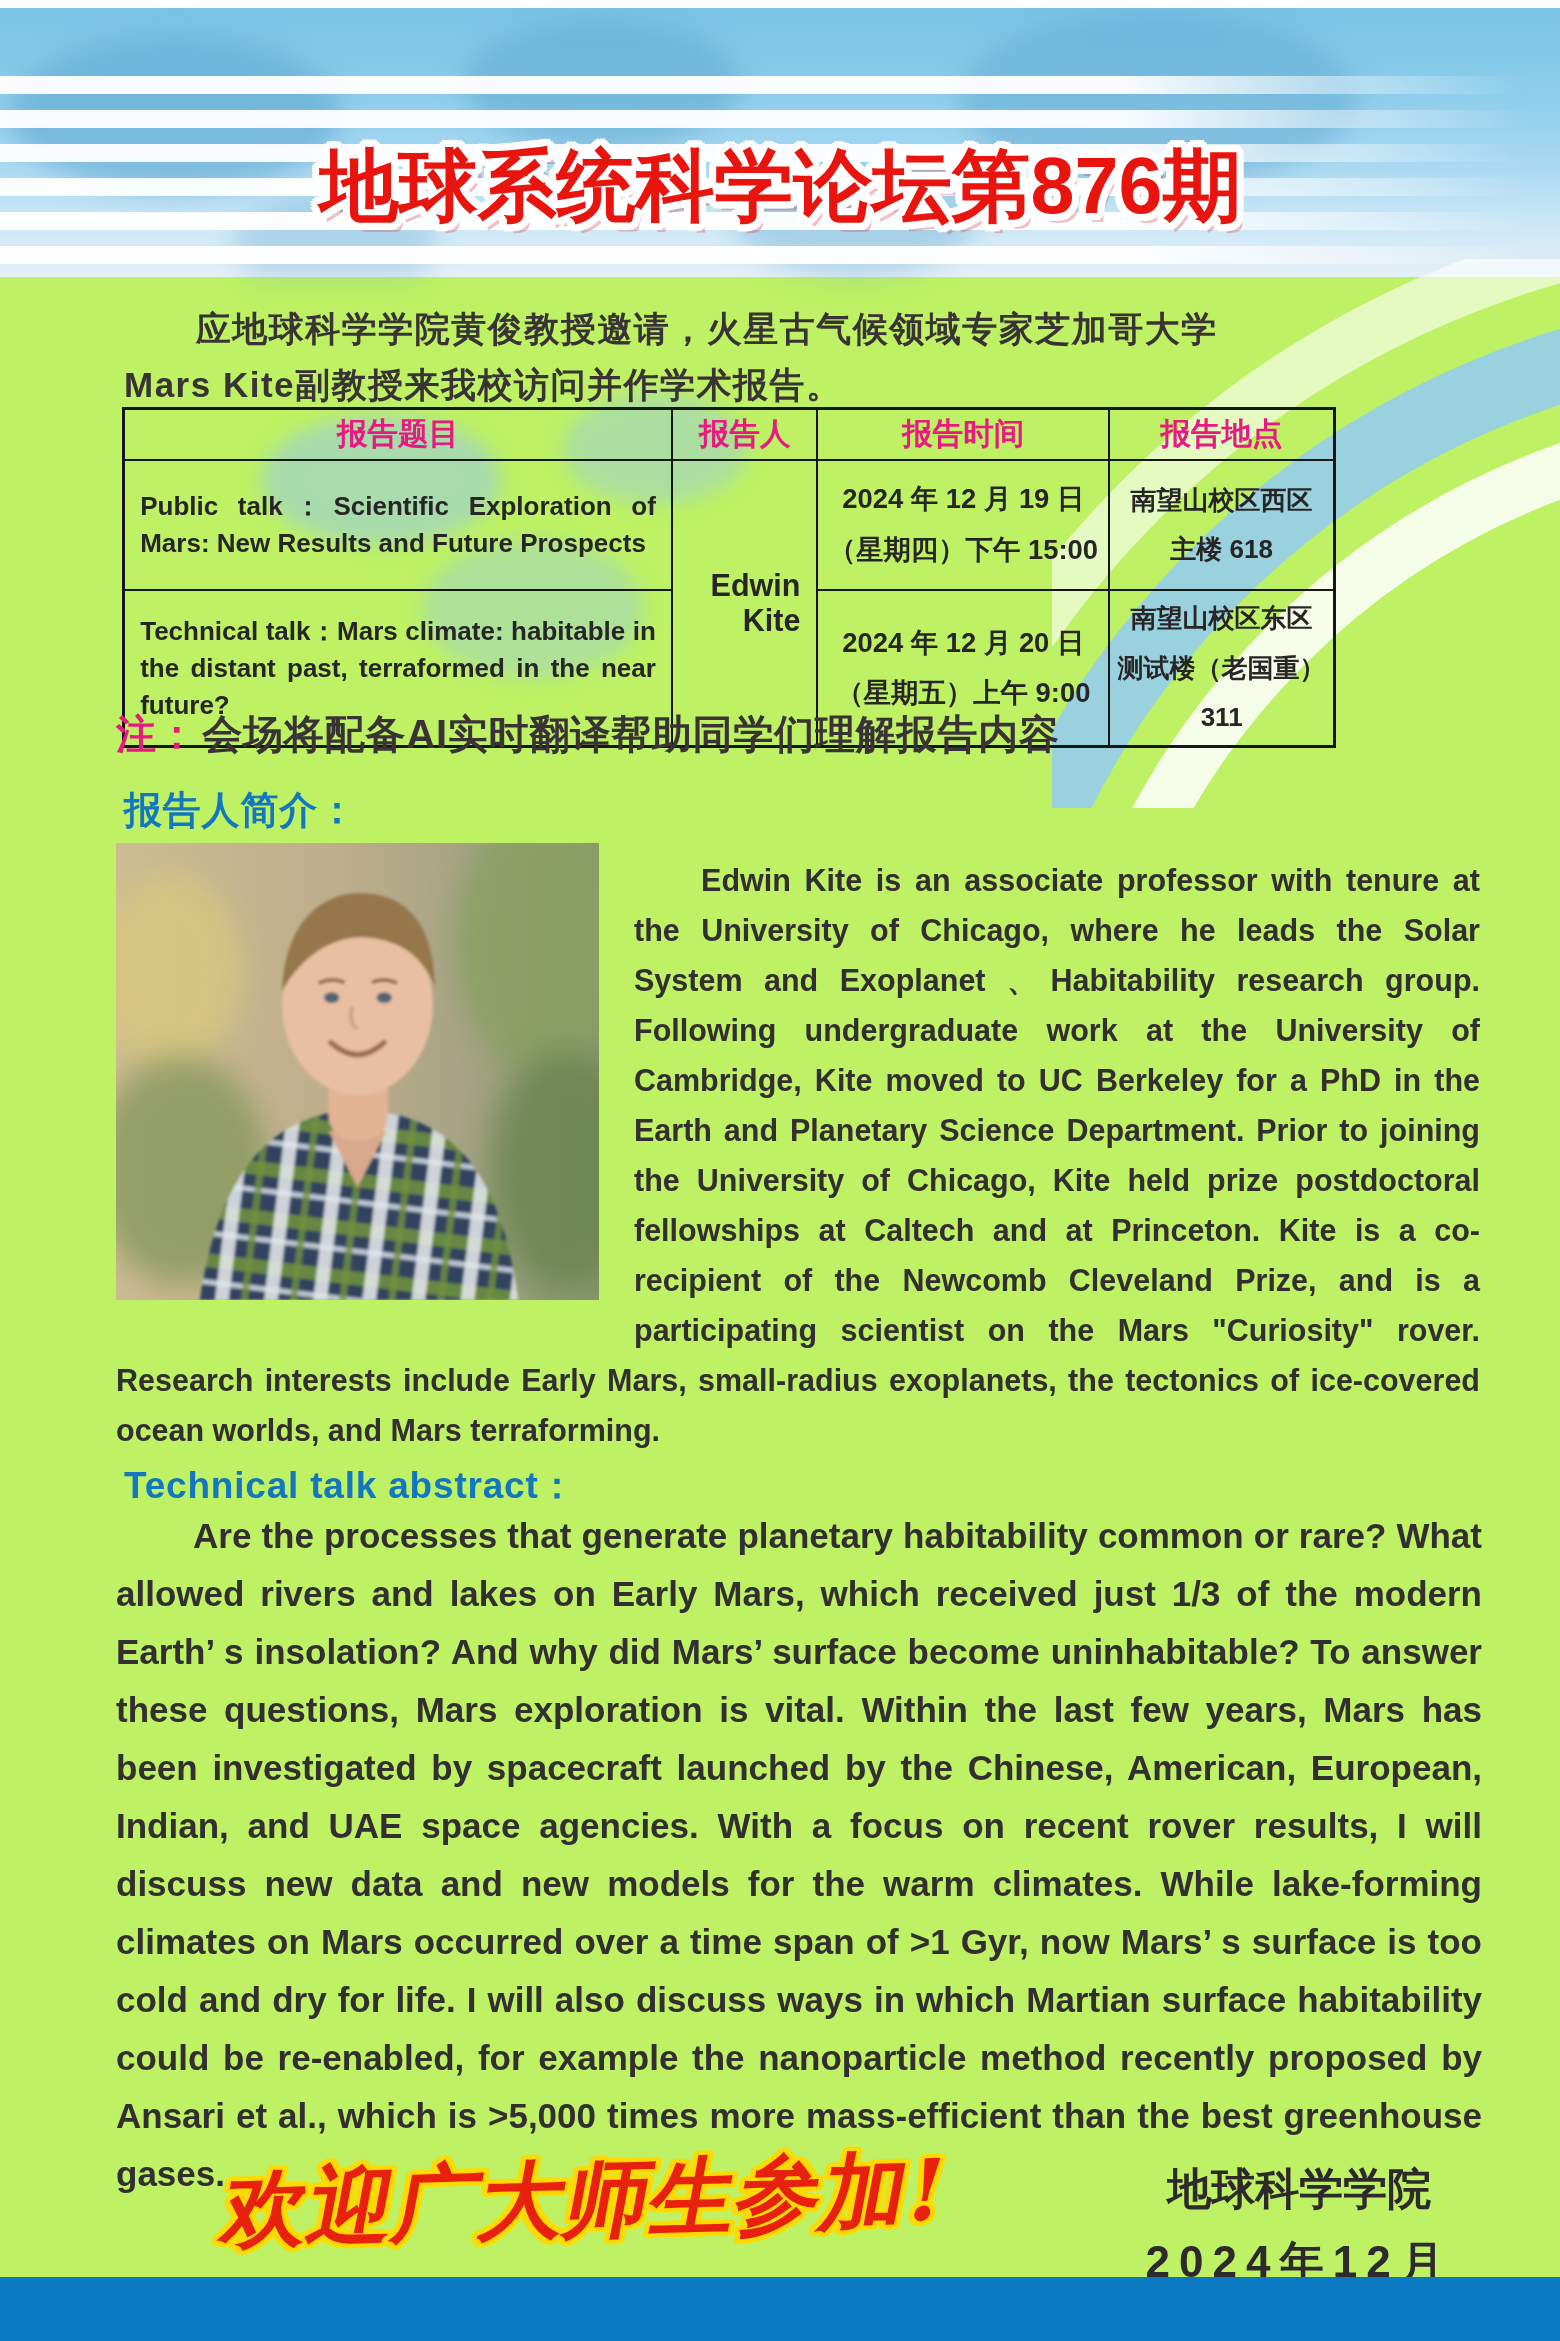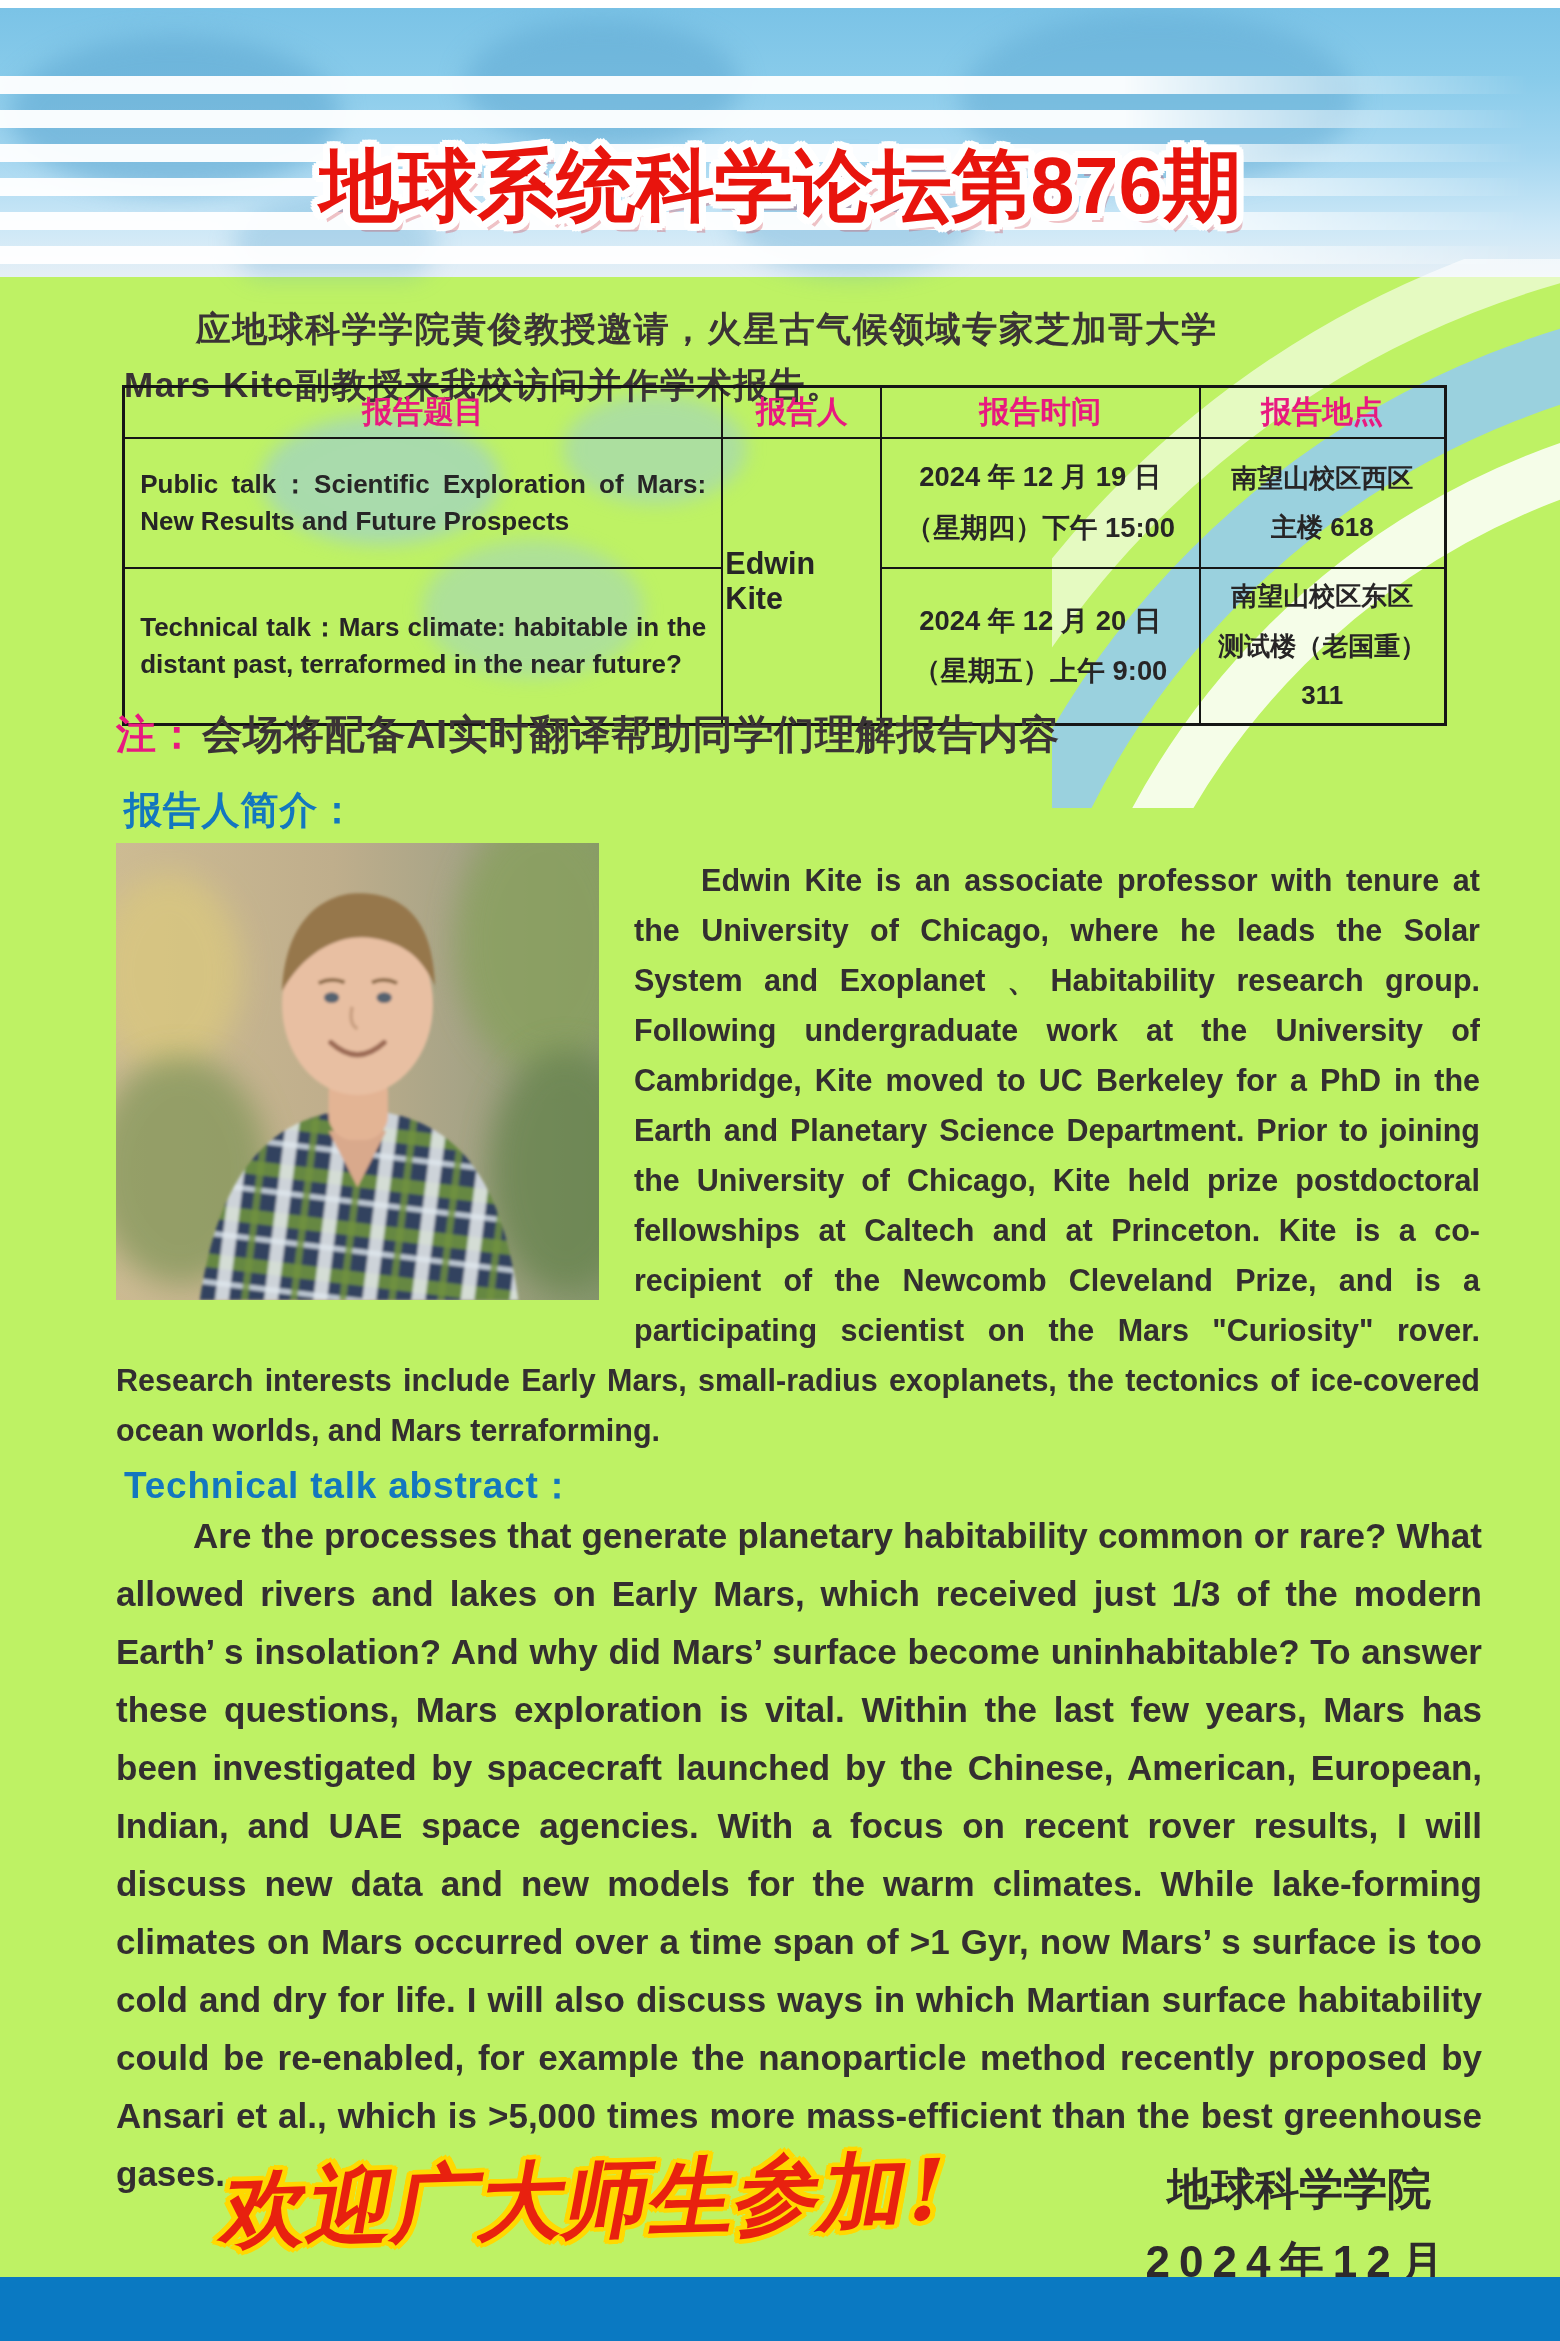--- a/index.html
+++ b/index.html
@@ -42,28 +42,28 @@
       radial-gradient(ellipse 198px 107px at 244px 122px, rgba(150,200,230,.55) 0 60%, transparent 61%),
       radial-gradient(ellipse 152px 91px at 518px 91px, rgba(150,200,230,.45) 0 60%, transparent 61%),
       radial-gradient(ellipse 183px 114px at 396px 251px, rgba(150,200,230,.4) 0 60%, transparent 61%);
     filter:blur(9.1px);}
   
   .intro{position:absolute;left:116px;top:293px;width:1349px;margin:8px;
     font-size:35px;font-weight:700;line-height:1.6;letter-spacing:1.5px;color:#3a3335;}
   .intro span{display:block;}
   .intro .l1{text-indent:2.05em;}
   
-  table.talks{position:absolute;left:122px;top:385px;width:1325px;
+  table.talks{position:absolute;left:122px;top:407px;width:1214px;
     border-collapse:collapse;table-layout:fixed;border-radius:20px;}
   table.talks th, table.talks td{border:2.3px solid #161616;}
   table.talks{border:3.8px solid #161616;}
   table.talks th{height:46px;font-size:30.5px;font-weight:800;color:#e81980;text-align:center;padding:1.5px;}
   table.talks td{font-weight:700;color:#272526;}
   td.ttl{font-size:26px;line-height:1.42;text-align:justify;padding:7.6px 15.2px;vertical-align:middle;}
-  td.spk{font-size:30.5px;text-align:left;vertical-align:middle;padding:2px;}
+  td.spk{font-size:30.5px;text-align:right;vertical-align:middle;padding:16px;}
   td.time,td.ven{text-align:center;vertical-align:middle;padding:3px 1.5px;}
   td.time span,td.ven span{display:block;}
   td.time{font-size:27.4px;line-height:1.85;}
   td.ven{font-size:26px;line-height:1.9;}
   tr.r1 td, tr.r2 td{height:113px;}
   
   .note{position:absolute;left:116px;top:707px;margin:0;font-size:40px;font-weight:800;color:#3a3335;letter-spacing:0.8px;}
   .note .note-label{color:#e81980;margin-right:4.6px;}
   .sec-heading{position:absolute;left:116px;margin:8px;font-size:38px;font-weight:800;color:#1377bf;letter-spacing:0.8px;}
   .bio-heading{top:777px;}

